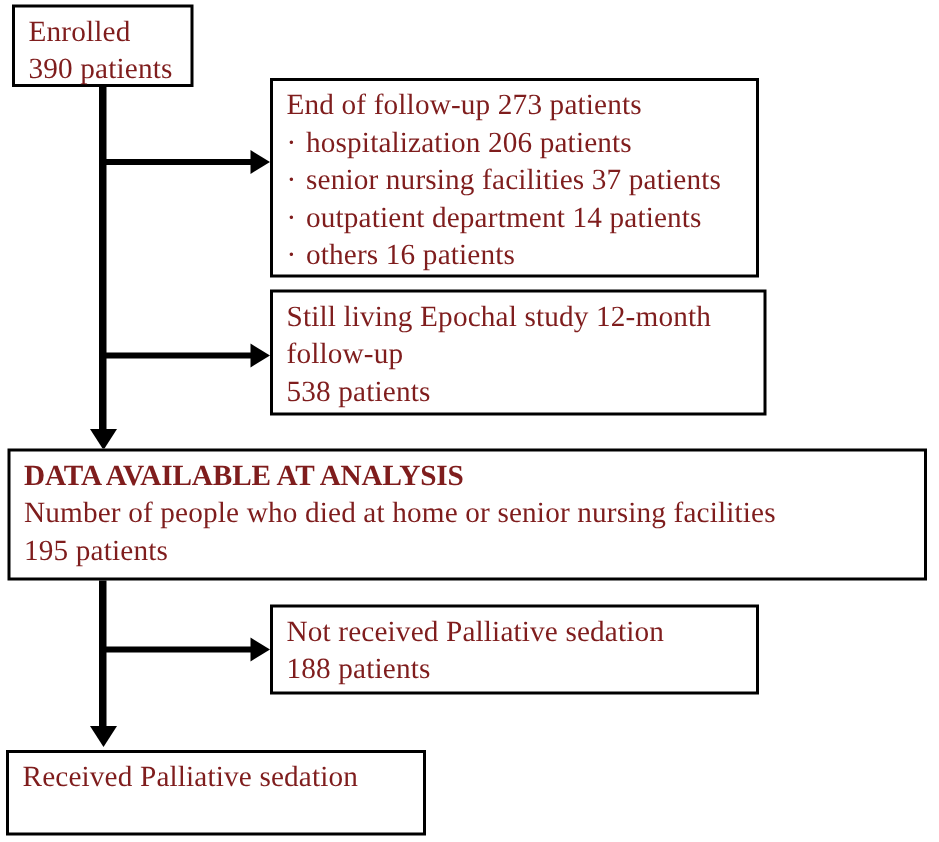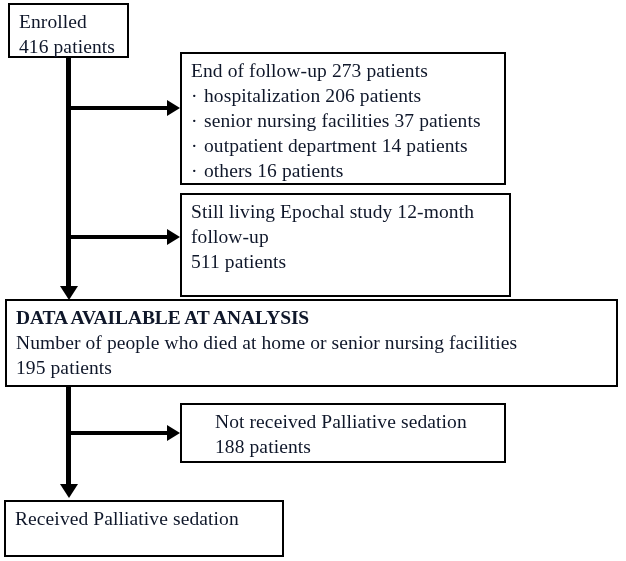--- a/index.html
+++ b/index.html
@@ -6,21 +6,21 @@
     margin: 0;
     padding: 0;
     background: #ffffff;
   }
   #canvas {
     position: relative;
     width: 626px;
     height: 561px;
     background: #ffffff;
     font-family: "Liberation Serif", "DejaVu Serif", serif;
-    color: #0f172a;
+    color: #7f1d1d;
     overflow: hidden;
   }
   .box {
     position: absolute;
     box-sizing: border-box;
     border: 2.5px solid #000000;
     background: #ffffff;
     z-index: 3;
   }
   .box-inner {
@@ -99,21 +99,21 @@
 
   <div class="vline" style="left:66px; top:385px; height:102px;"></div>
   <div class="arrow-down" style="left:59.5px; top:484px;"></div>
 
   <div class="hline" style="left:66px; top:431px; width:103px;"></div>
   <div class="arrow-right" style="left:167px; top:425px;"></div>
 
   <div class="box" style="left:8px; top:3px; width:121px; height:55px;">
     <div class="box-inner">
       <div class="line">Enrolled</div>
-      <div class="line">416 patients</div>
+      <div class="line">390 patients</div>
     </div>
   </div>
 
   <div class="box" style="left:180px; top:52px; width:326px; height:133px;">
     <div class="box-inner">
       <div class="line">End of follow-up  273 patients</div>
       <div class="bullet-line">
         <span class="bullet-dot">·</span><span>hospitalization  206 patients</span>
       </div>
       <div class="bullet-line">
@@ -121,37 +121,37 @@
       </div>
       <div class="bullet-line">
         <span class="bullet-dot">·</span><span>outpatient department  14 patients</span>
       </div>
       <div class="bullet-line">
         <span class="bullet-dot">·</span><span>others  16 patients</span>
       </div>
     </div>
   </div>
 
-  <div class="box" style="left:180px; top:193px; width:331px; height:104px;">
+  <div class="box" style="left:180px; top:193px; width:331px; height:84px;">
     <div class="box-inner">
       <div class="line">Still living Epochal study 12-month</div>
       <div class="line">follow-up</div>
-      <div class="line">511 patients</div>
+      <div class="line">538 patients</div>
     </div>
   </div>
 
   <div class="box" style="left:5px; top:299px; width:613px; height:88px;">
     <div class="box-inner">
       <div class="line bold">DATA AVAILABLE AT ANALYSIS</div>
       <div class="line">Number of people who died at home or senior nursing facilities</div>
       <div class="line">195 patients</div>
     </div>
   </div>
 
-  <div class="box" style="left:180px; top:403px; width:326px; height:60px;padding-left:24px;">
+  <div class="box" style="left:180px; top:403px; width:326px; height:60px;">
     <div class="box-inner">
       <div class="line">Not received Palliative sedation</div>
       <div class="line">188 patients</div>
     </div>
   </div>
 
   <div class="box" style="left:4px; top:500px; width:280px; height:57px;">
     <div class="box-inner">
       <div class="line">Received Palliative sedation</div>
     </div>

